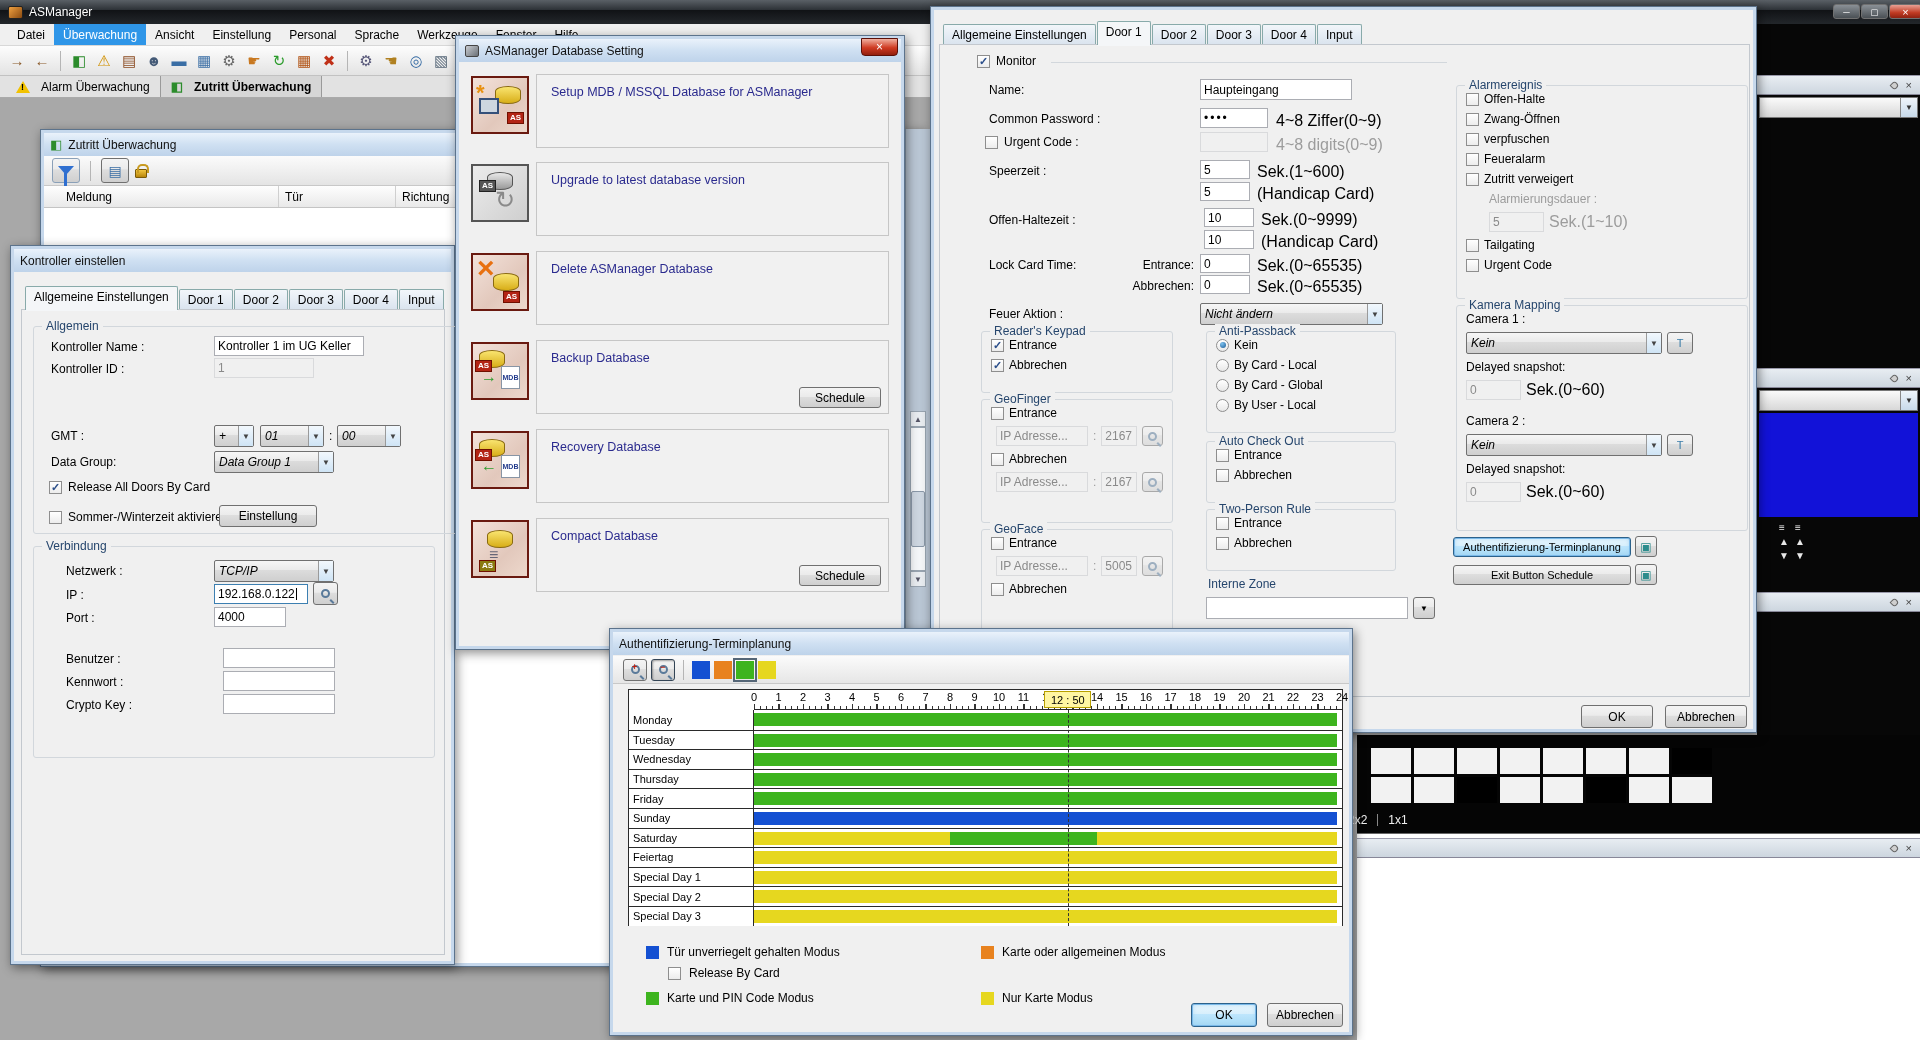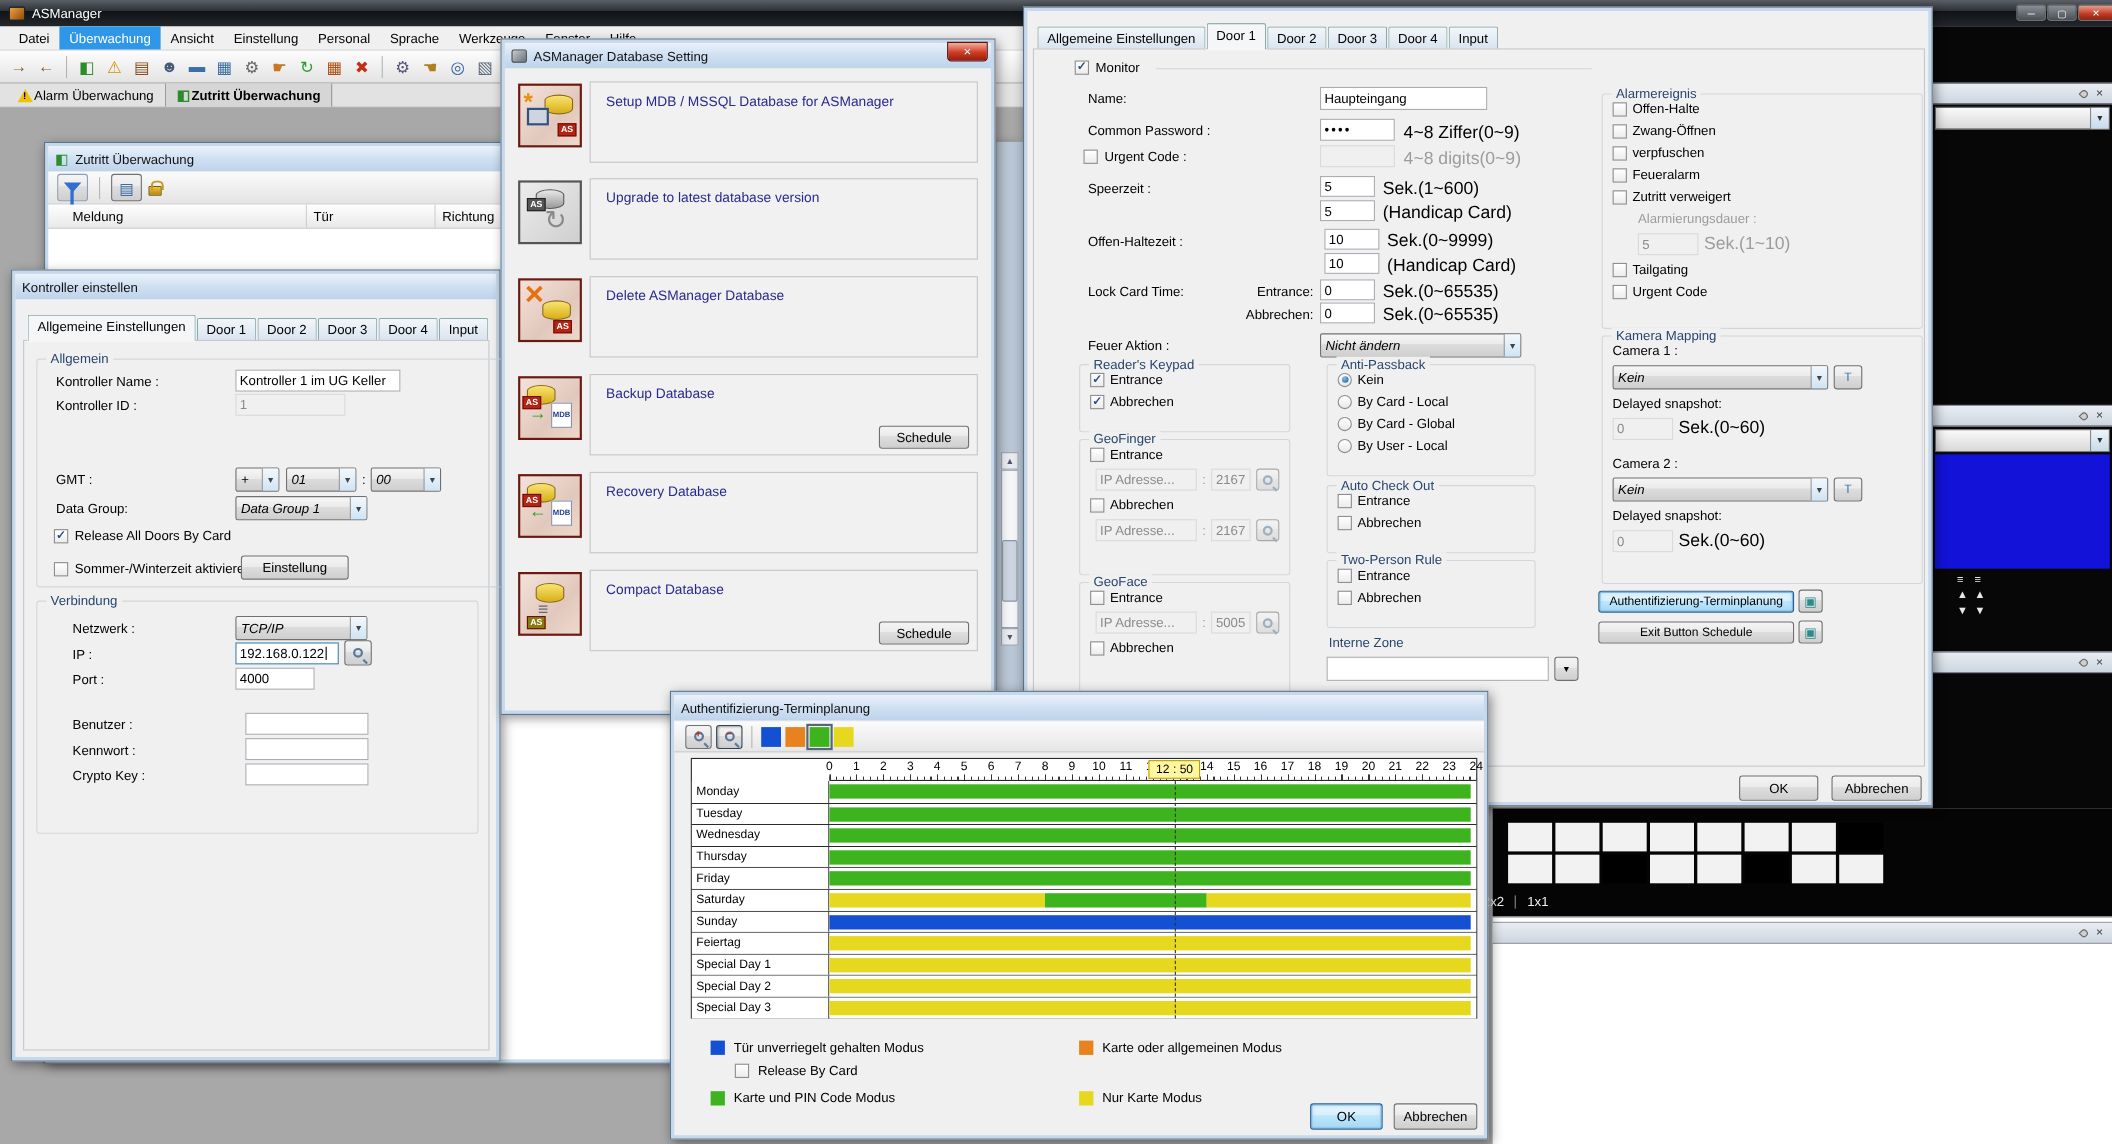--- a/index.html
+++ b/index.html
@@ -12,21 +12,21 @@
     background:linear-gradient(180deg,#5a6066 0%,#2e3338 40%,#101215 41%,#23272b 100%);
     display:flex;align-items:center;gap:6px;padding:0 8px;color:#fff;}
   #appicon{width:15px;height:13px;border-radius:2px;background:linear-gradient(135deg,#f0a040,#8a4a10);border:1px solid #222;}
   #menubar{left:0;top:24px;width:1757px;height:22px;background:#f0f0f0;border-bottom:1px solid #d8d8d8;display:flex;align-items:stretch;padding-left:8px;}
   .menu-item{display:flex;align-items:center;padding:0 9px;cursor:default;}
   .menu-item.active{background:#2f96e8;color:#fff;}
   #maintoolbar{left:0;top:46px;width:1757px;height:30px;background:linear-gradient(180deg,#fdfdfd,#e3e3e3);border-bottom:1px solid #c2c2c2;display:flex;align-items:center;padding-left:6px;gap:3px;}
   .tbico{width:22px;height:22px;display:flex;align-items:center;justify-content:center;font-size:15px;border:1px solid transparent;border-radius:2px;}
   .tbsep{width:1px;height:20px;background:#b5b5b5;margin:0 4px;}
   #tabstrip{left:0;top:76px;width:1757px;height:22px;background:#e2e2e2;border-bottom:1px solid #aaa;display:flex;align-items:stretch;padding-left:6px;}
-  .doc-tab{display:flex;align-items:center;gap:1px;padding:0 10px;border-right:1px solid #9a9a9a;}
+  .doc-tab{display:flex;align-items:center;gap:11px;padding:0 10px;border-right:1px solid #9a9a9a;}
   .doc-tab.selected{font-weight:bold;background:#d6d6d6;}
   .warn-tri{width:0;height:0;border-left:7px solid transparent;border-right:7px solid transparent;border-bottom:12px solid #f2c200;position:relative;}
   .warn-tri::after{content:"!";position:absolute;left:-2px;top:1px;font-size:9px;font-weight:bold;color:#000;}
   #mdibg{left:0;top:98px;width:1757px;height:942px;background:#a8a8a8;}
   
   .win{position:absolute;background:#f0f0f0;border:1px solid #5e7globe;} 
   .win{border:1px solid #5c738c;box-shadow:inset 0 0 0 3px #c6d8ec,2px 3px 10px rgba(0,0,0,.45);}
   .tbar{position:absolute;left:3px;top:3px;right:3px;height:23px;
     background:linear-gradient(180deg,#eaf2fb,#cfe0f2 50%,#bed3ea);display:flex;align-items:center;gap:6px;padding:0 6px;font-size:12px;color:#111;}
   .lbl{font-size:12px;white-space:nowrap;}
@@ -706,34 +706,34 @@
               <span class="seg" style="left: 0px; width: 583px; background: rgb(61, 180, 30);"></span>
             </div>
           </div>
           <div class="srow">
             <div class="slabel">Friday</div>
             <div class="sbars">
               <span class="seg" style="left: 0px; width: 583px; background: rgb(61, 180, 30);"></span>
             </div>
           </div>
           <div class="srow">
+            <div class="slabel">Sunday</div>
+            <div class="sbars">
+              <span class="seg" style="left: 0px; width: 583px; background: rgb(20, 80, 210);"></span>
+            </div>
+          </div>
+          <div class="srow">
             <div class="slabel">Saturday</div>
             <div class="sbars">
               <span class="seg" style="left: 0px; width: 196px; background: rgb(230, 215, 31);"></span>
               <span class="seg" style="left: 196px; width: 147px; background: rgb(61, 180, 30);"></span>
               <span class="seg" style="left: 343px; width: 240px; background: rgb(230, 215, 31);"></span>
             </div>
           </div>
           <div class="srow">
-            <div class="slabel">Sunday</div>
-            <div class="sbars">
-              <span class="seg" style="left: 0px; width: 583px; background: rgb(20, 80, 210);"></span>
-            </div>
-          </div>
-          <div class="srow">
             <div class="slabel">Feiertag</div>
             <div class="sbars">
               <span class="seg" style="left: 0px; width: 583px; background: rgb(230, 215, 31);"></span>
             </div>
           </div>
           <div class="srow">
             <div class="slabel">Special Day 1</div>
             <div class="sbars">
               <span class="seg" style="left: 0px; width: 583px; background: rgb(230, 215, 31);"></span>
             </div>

